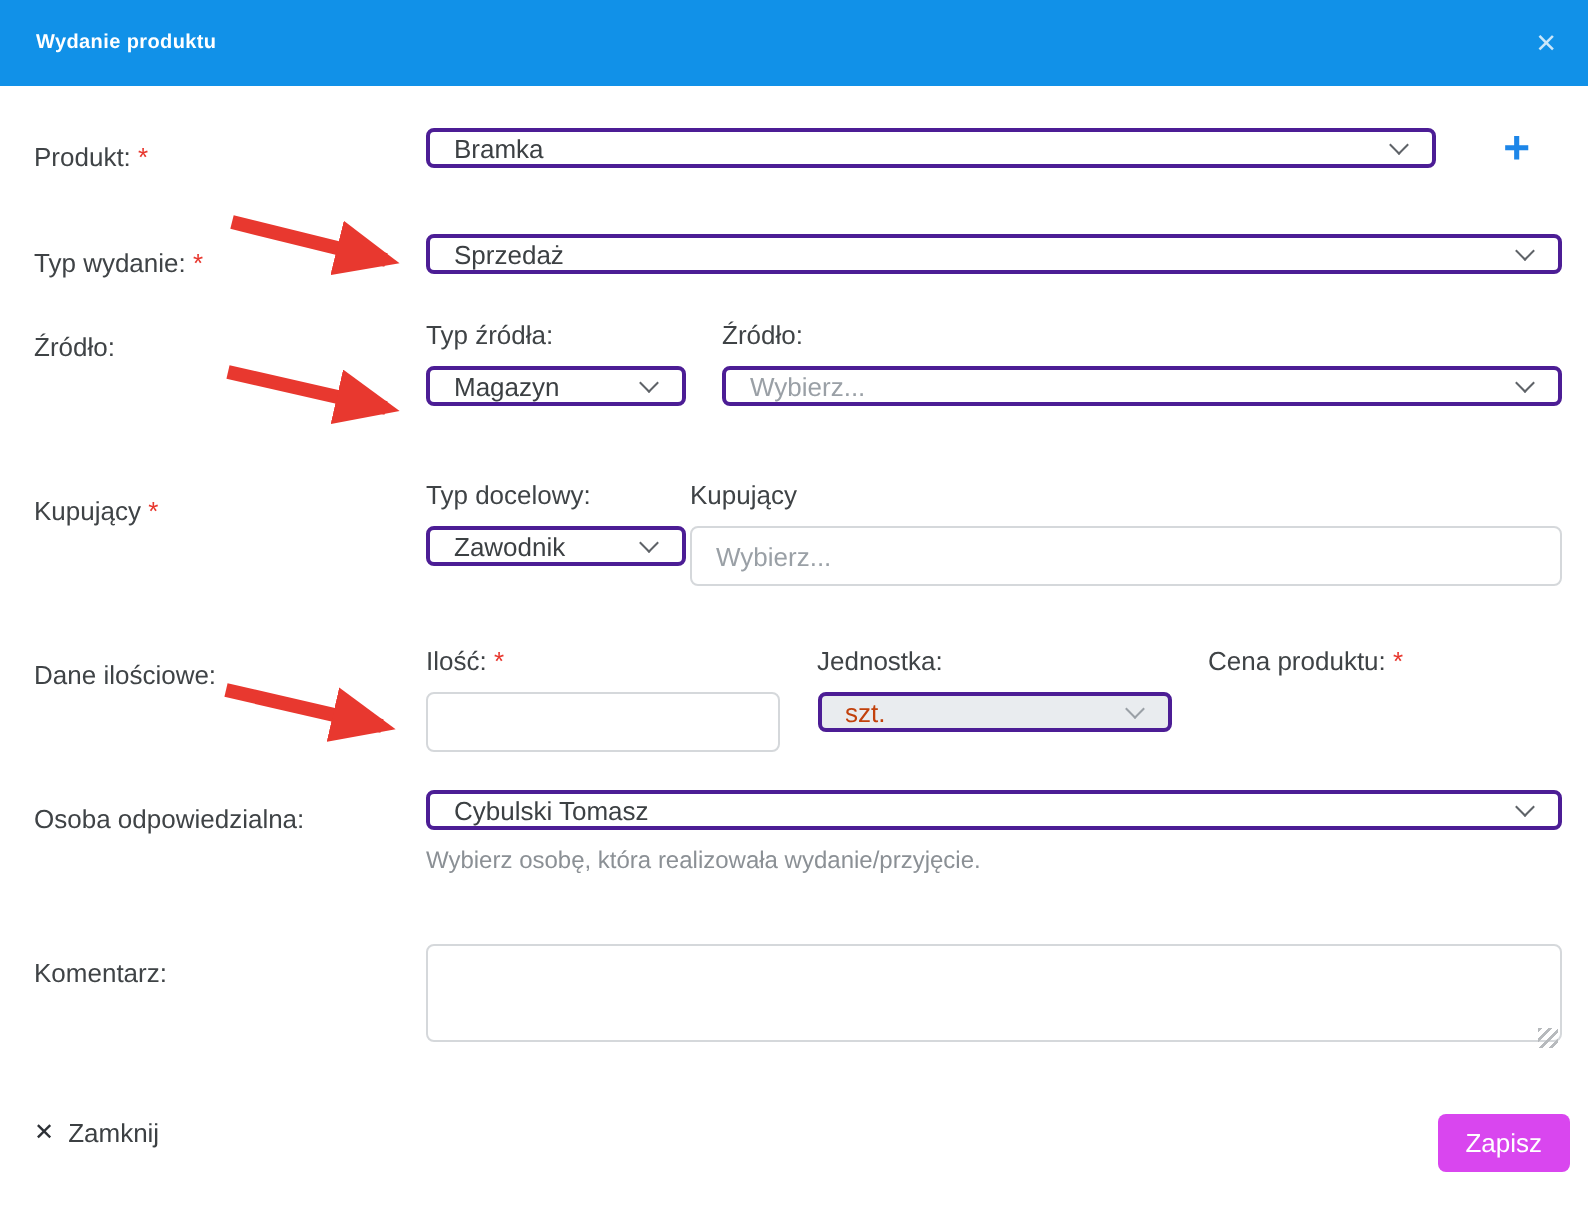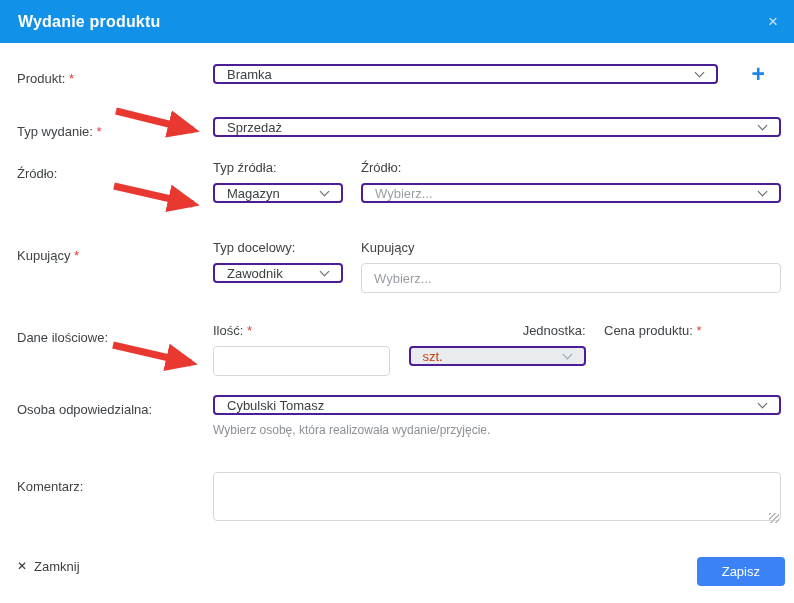--- a/index.html
+++ b/index.html
@@ -13,21 +13,21 @@
   }
   .modal { position: absolute; inset: 0; background: #fff; }
 
   
   .modal-header {
     position: absolute; top: 0; left: 0; right: 0; height: 43px;
     background: #1191e8;
     display: flex; align-items: center;
     padding: 0 16px 0 18px;
   }
-  .modal-title { color: #ffffff; font-size: 16px; font-weight: 600; letter-spacing: .2px; }
+  .modal-title { color: #ffffff; font-size: 10px; font-weight: 600; letter-spacing: .2px; }
   .header-close {
     margin-left: auto; color: rgba(255,255,255,.78);
     font-size: 17px; line-height: 1; cursor: pointer; font-weight: 400;
   }
 
   
   .row { position: absolute; left: 0; width: 794px; }
   .row-label {
     position: absolute; left: 17px; width: 185px;
     font-size: 13px; color: #3f4346;
@@ -83,23 +83,23 @@
 
   
   .footer-close {
     position: absolute; left: 17px; top: 558px;
     display: flex; align-items: center; gap: 7px;
     font-size: 13px; color: #3c4043; cursor: pointer; height: 16px;
   }
   .footer-close .x { font-weight: 700; font-size: 12px; color: #2d3136; }
   .save-btn {
     position: absolute; right: 9px; top: 557px;
-    background: #3b82f6; color: #fff; border: none; border-radius: 4px;
+    background: #d946ef; color: #fff; border: none; border-radius: 4px;
     font-size: 13px; font-family: "Liberation Sans", sans-serif;
-    padding: 7px 25px; cursor: pointer;
+    padding: 7px 14px; cursor: pointer;
   }
 
   .arrows { position: absolute; inset: 0; pointer-events: none; }
 </style>
 </head>
 <body>
 
 <div class="modal">
 
   <div class="modal-header">
@@ -152,21 +152,21 @@
         </div>
       </div>
     </div>
   </div>
 
   <div class="row" style="top:240px;">
     <div class="row-label" style="top:8px;">
       <span>Kupujący</span>
       <span class="req">*</span>
     </div>
-    <div class="controls" style="display:flex; gap:18px;justify-content:space-between;">
+    <div class="controls" style="display:flex; gap:2px;justify-content:space-between;">
       <div style="width:130px;">
         <span class="sub-label">Typ docelowy:</span>
         <div class="box">
           <span class="val">Zawodnik</span>
           <span class="chev"></span>
         </div>
       </div>
       <div style="flex:1;">
         <span class="sub-label">Kupujący</span>
         <input class="text-input" type="text" placeholder="Wybierz..." style="">
@@ -177,21 +177,21 @@
   <div class="row" style="top:323px;">
     <div class="row-label" style="top:7px;">Dane ilościowe:</div>
     <div class="controls" style="display:flex; justify-content:space-between;">
       <div style="width:177px;">
         <span class="sub-label">
           <span>Ilość:</span>
           <span class="req">*</span>
         </span>
         <input class="text-input" type="text" value="" style="">
       </div>
-      <div style="width:177px;text-align:right;">
+      <div style="width:177px;">
         <span class="sub-label">Jednostka:</span>
         <div class="box disabled">
           <span class="val">szt.</span>
           <span class="chev"></span>
         </div>
       </div>
       <div style="width:177px;">
         <span class="sub-label">
           <span>Cena produktu:</span>
           <span class="req">*</span>

